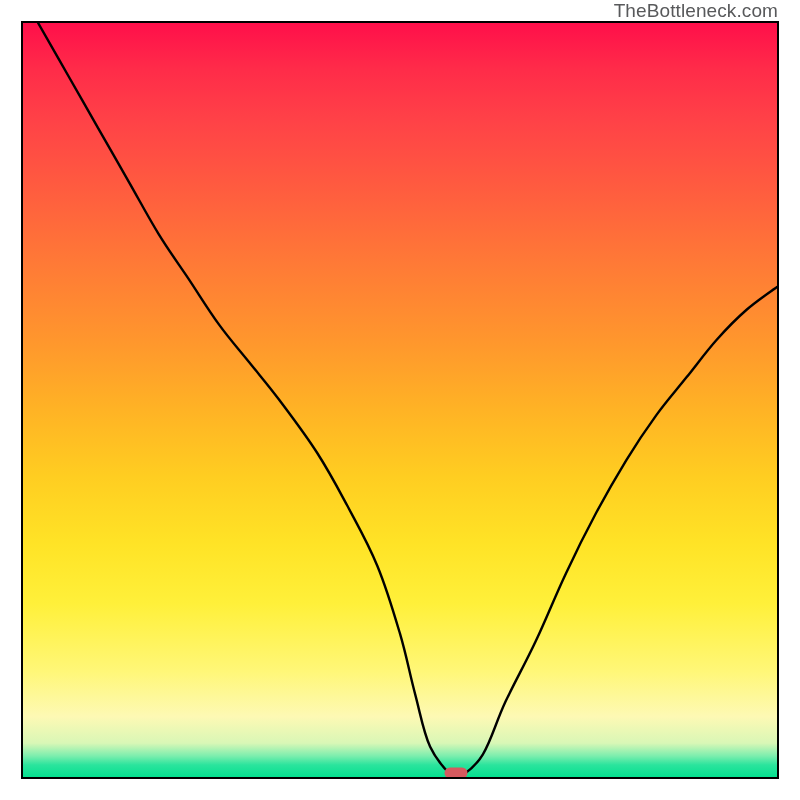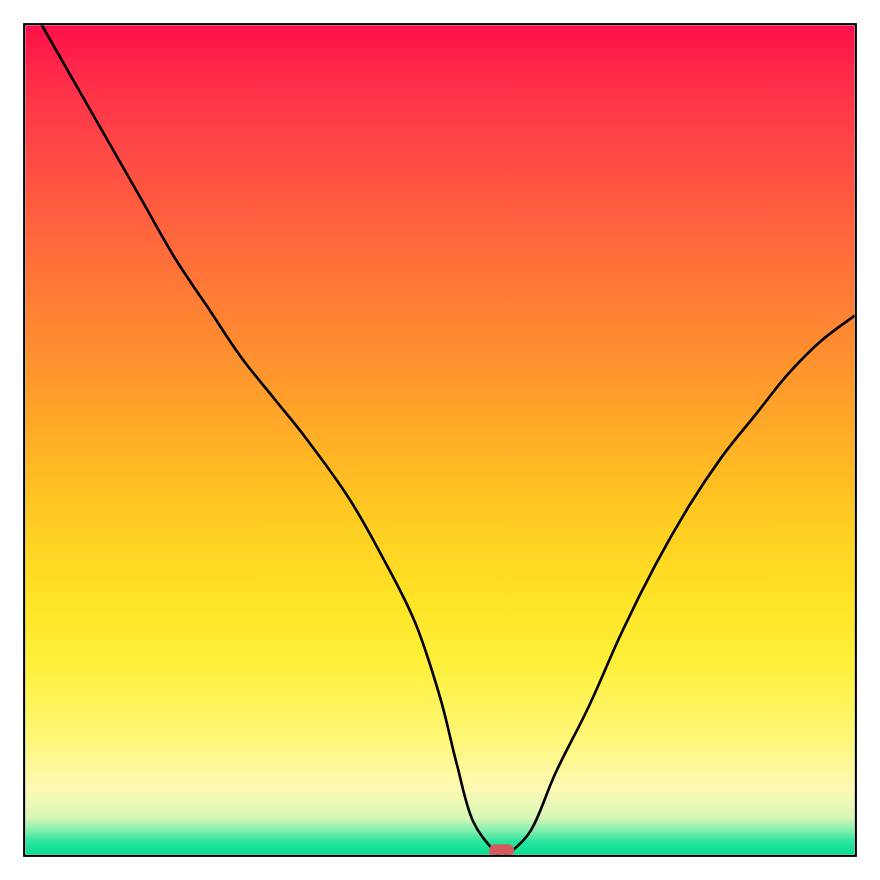--- a/index.html
+++ b/index.html
@@ -73,20 +73,21 @@
     font-weight: 500;
     letter-spacing: 0.1px;
     line-height: 21px;
   }
 </style>
 </head>
 <body>
 
 <div class="chart-container">
 
+  <div class="watermark">TheBottleneck.com</div>
 
   <div class="plot-area">
     <div class="gradient-bg"></div>
 
     <svg class="curve-svg" viewBox="0 0 753 753" preserveAspectRatio="none">
       <path id="curve-path" fill="none" stroke="#000000" stroke-width="2.4" stroke-linejoin="round" stroke-linecap="round" d="M 15.1 0.0 C 20.5 9.5, 34.3 33.7, 45.2 52.7 C 56.0 71.7, 64.5 86.4, 75.3 105.4 C 86.1 124.4, 94.6 139.2, 105.4 158.1 C 116.3 177.1, 124.7 193.2, 135.5 210.8 C 146.4 228.5, 154.8 239.8, 165.7 256.0 C 176.5 272.3, 184.9 286.3, 195.8 301.2 C 206.6 316.1, 215.1 325.3, 225.9 338.8 C 236.7 352.4, 243.8 360.2, 256.0 376.5 C 268.2 392.8, 281.5 410.2, 293.7 429.2 C 305.9 448.2, 312.9 461.6, 323.8 481.9 C 334.6 502.3, 344.4 519.1, 353.9 542.2 C 363.4 565.2, 369.7 586.9, 376.5 609.9 C 383.3 633.0, 386.1 649.8, 391.6 670.2 C 397.0 690.5, 399.8 708.0, 406.6 722.9 C 413.4 737.8, 423.8 747.6, 429.2 753.0 C 434.6 758.4, 431.3 757.1, 436.7 753.0 C 442.2 748.9, 451.2 744.0, 459.3 730.4 C 467.5 716.9, 472.4 698.0, 481.9 677.7 C 491.4 657.4, 501.2 640.5, 512.0 617.5 C 522.9 594.4, 531.3 572.7, 542.2 549.7 C 553.0 526.6, 561.4 509.8, 572.3 489.4 C 583.1 469.1, 591.6 454.4, 602.4 436.7 C 613.2 419.1, 621.7 406.5, 632.5 391.6 C 643.4 376.7, 651.8 367.5, 662.6 353.9 C 673.5 340.4, 681.9 328.5, 692.8 316.3 C 703.6 304.1, 712.0 295.6, 722.9 286.1 C 733.7 276.7, 747.6 267.6, 753.0 263.6"></path>
     </svg>
 
     <div class="min-marker" id="min-marker" style="left: 432.975px; top: 750px;"></div>
   </div>

